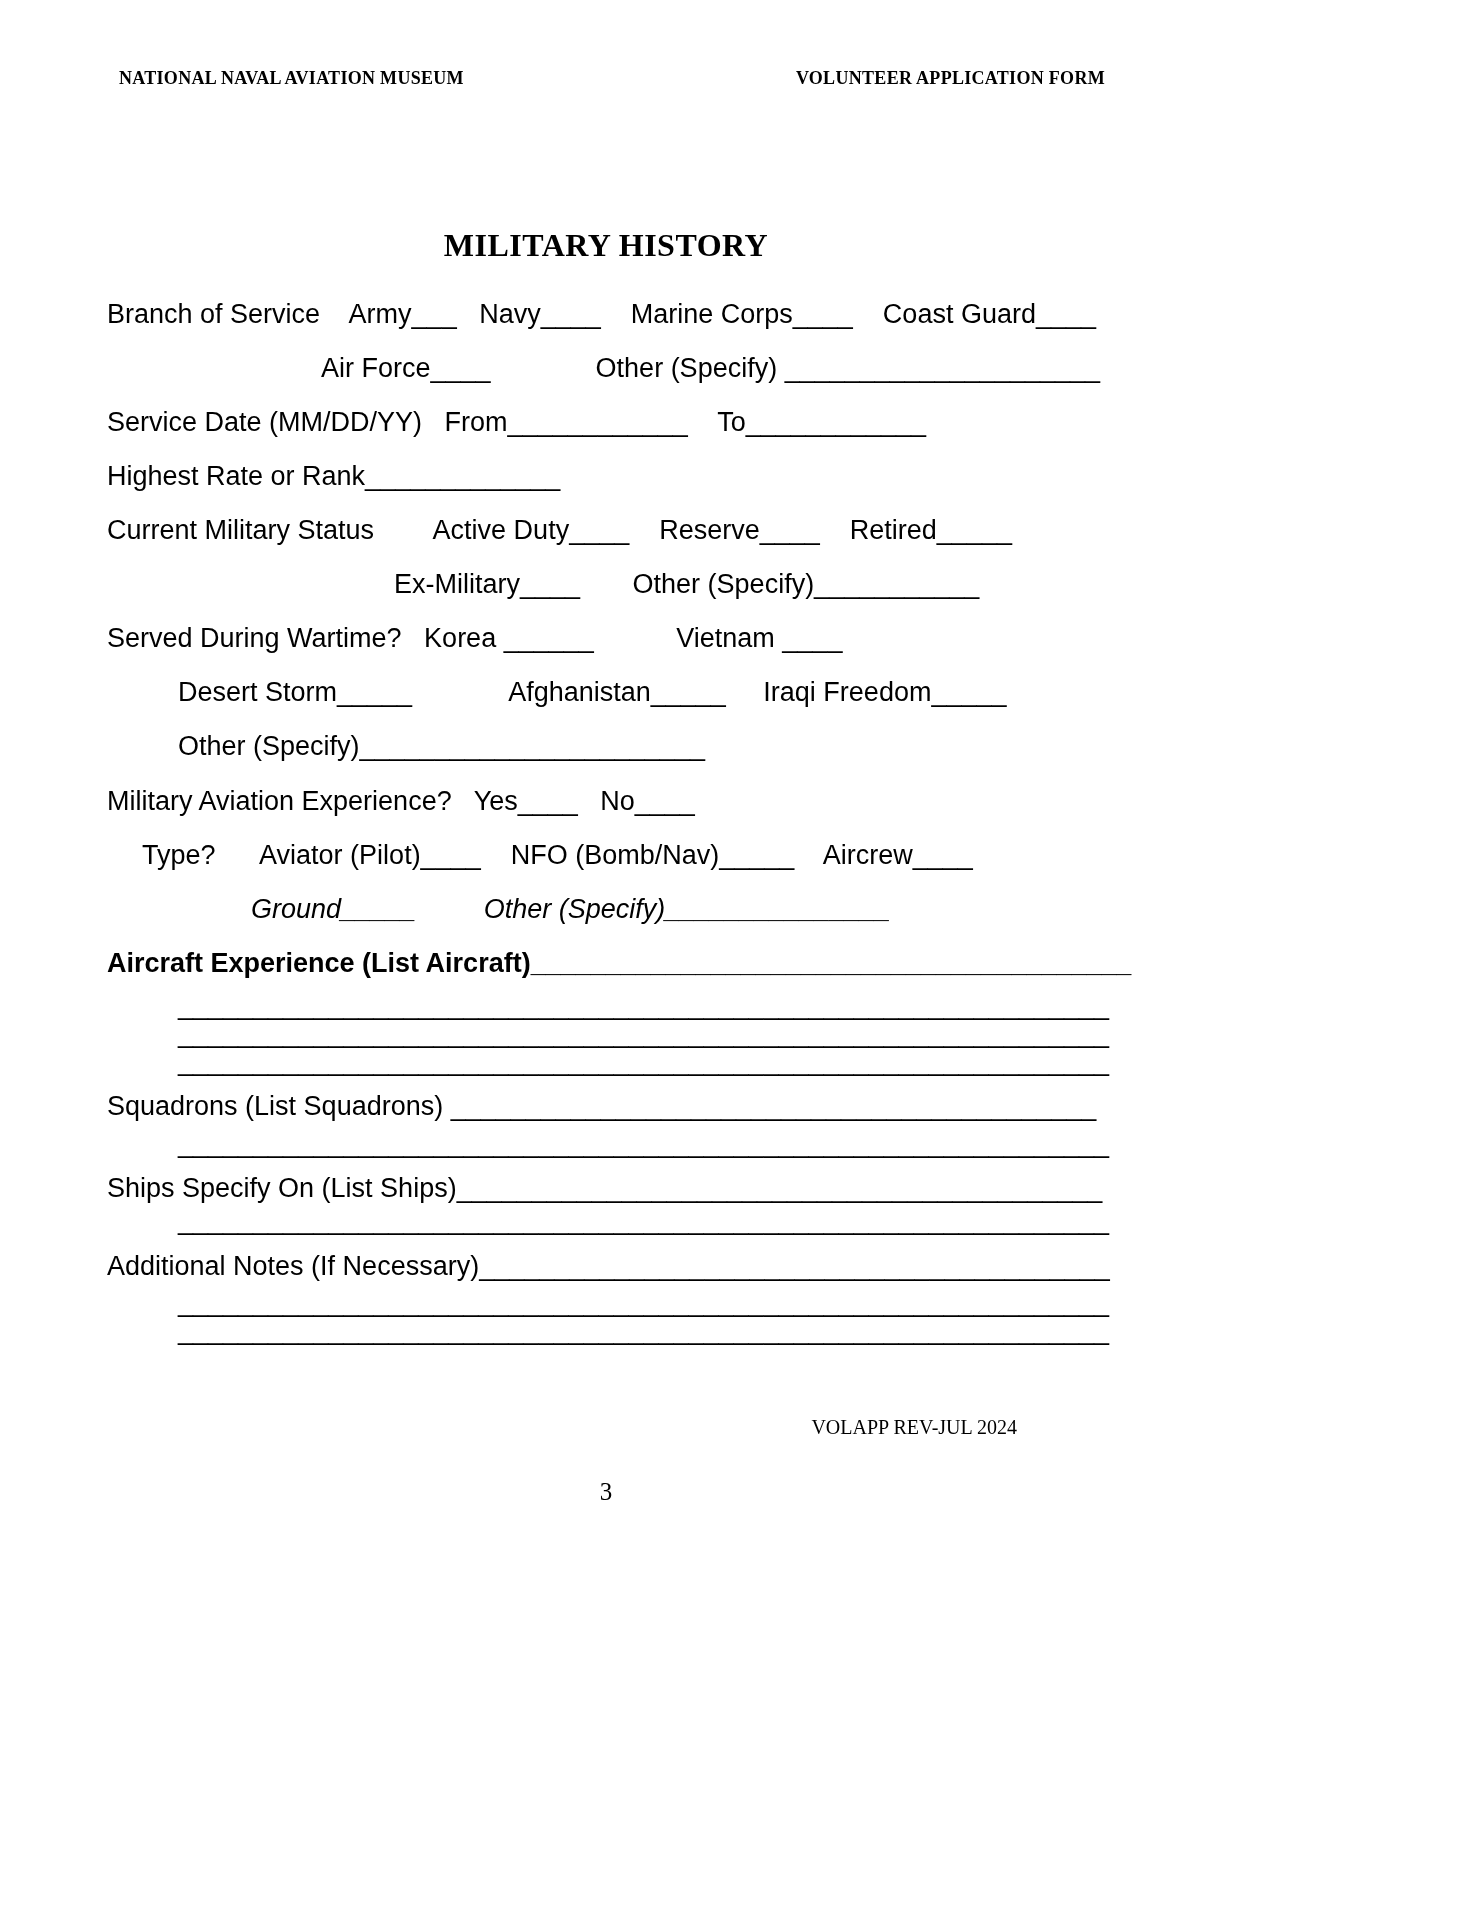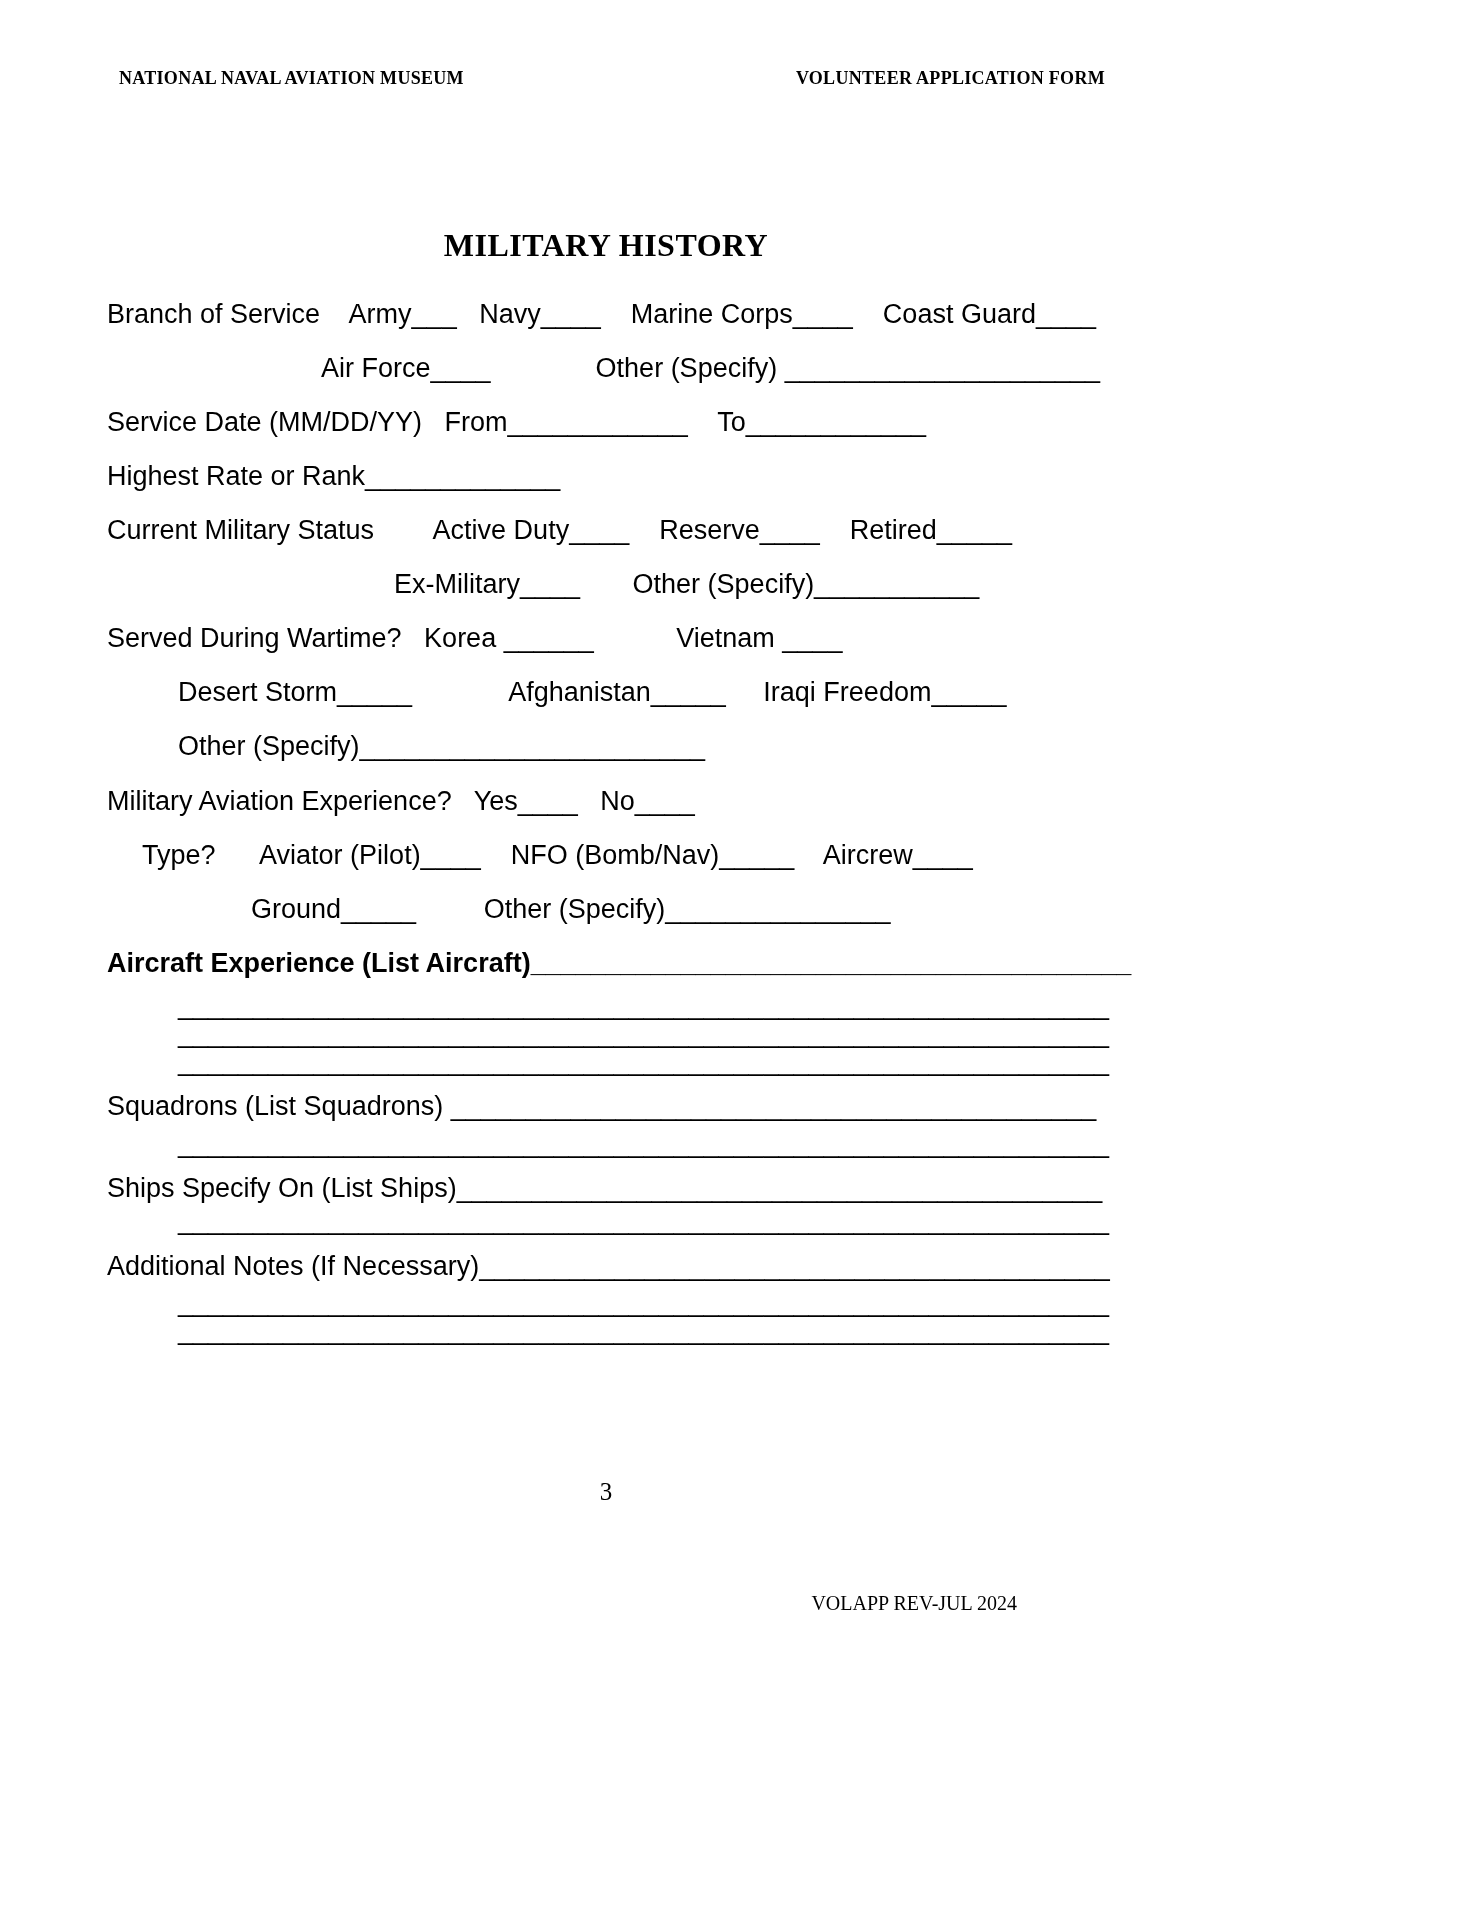--- a/index.html
+++ b/index.html
@@ -44,21 +44,21 @@
     font-size: 27px;
     line-height: 27px;
     white-space: pre;
     margin-bottom: 27px;
   }
   
   .ind-af     { margin-left: 214px; }
   .ind-ex     { margin-left: 287px; }
   .ind-1      { margin-left: 71px; }
   .ind-type   { margin-left: 35px; }
-  .ind-ground { margin-left: 144px; }
+  .ind-ground { margin-left: 144px; font-style: italic; }
   
   .mt-lg { margin-top: 28px; }
   .mb-15 { margin-bottom: 15px; font-weight: bold; }
   .mb-1  { margin-bottom: 1px; }
   .mb-18 { margin-bottom: 18px; }
   .mb-10 { margin-bottom: 10px; }
   .mb-5  { margin-bottom: 5px; }
   .mb-19 { margin-bottom: 19px; }
   .mb-9  { margin-bottom: 9px; }
   .mb-0  { margin-bottom: 0; }
@@ -66,21 +66,21 @@
     position: absolute;
     left: 107px;
     top: 1478px;
     width: 998px;
     text-align: center;
     font-family: "Liberation Serif", serif;
     font-size: 25px;
   }
   .rev {
     position: absolute;
-    top: 1592px;
+    top: 1416px;
     right: 379px;
     font-family: "Liberation Serif", serif;
     font-size: 20px;
   }
 </style>
 </head>
 <body>
 
 <div class="page">
 

